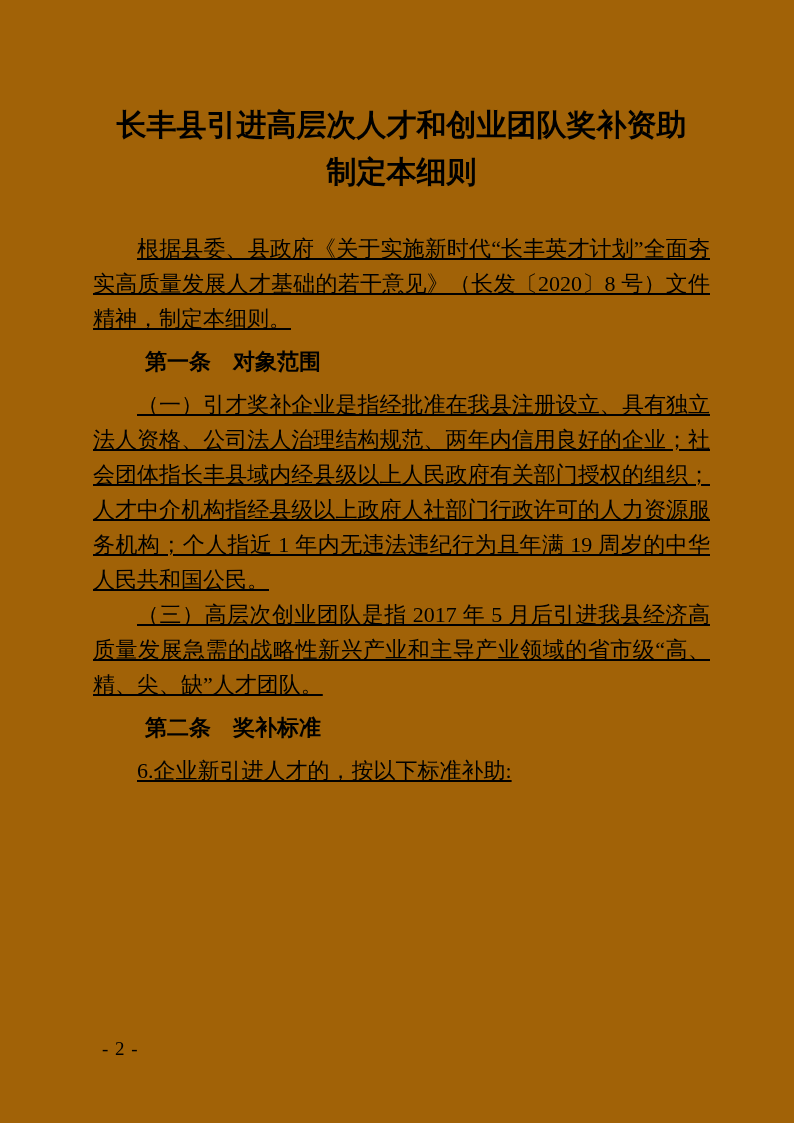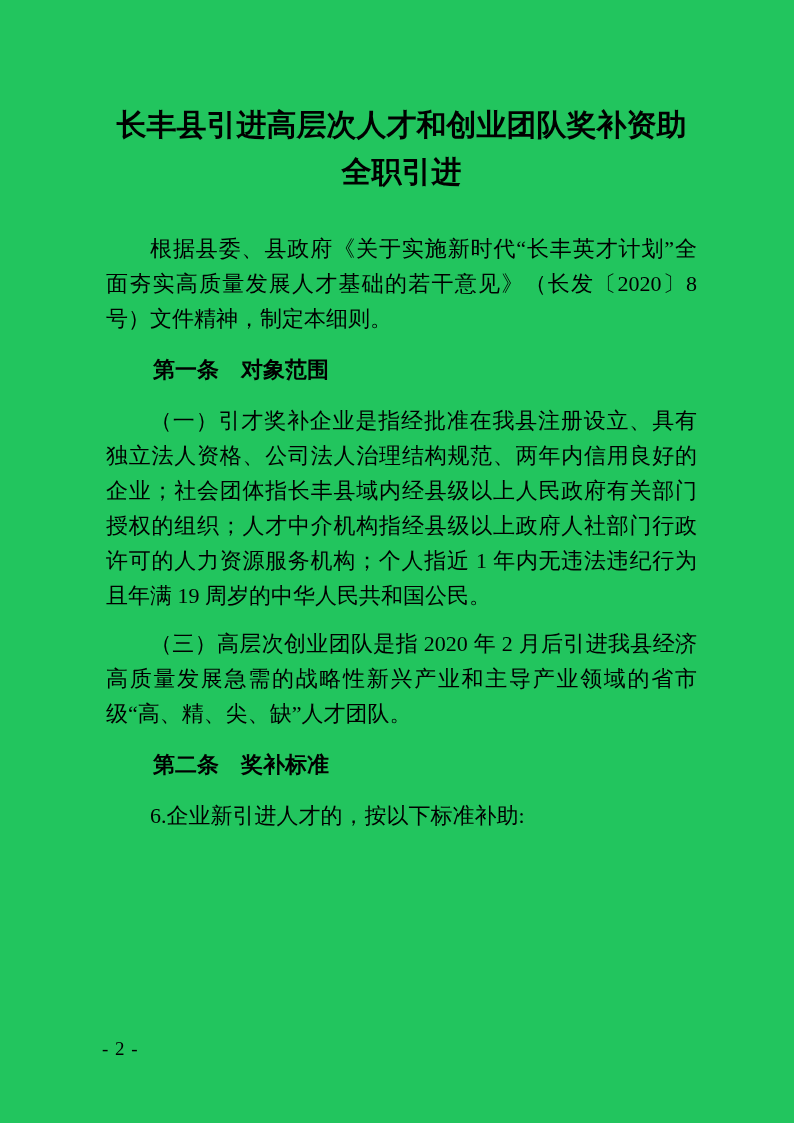--- a/index.html
+++ b/index.html
@@ -4,21 +4,21 @@
 <style>
   html, body {
     margin: 0;
     padding: 0;
     background: #ffffff;
   }
   .page {
     position: relative;
     width: 794px;
     height: 1123px;
-    background: #22c55e;
+    background: #a16207;
     box-sizing: border-box;
     padding: 0 84px 0 93px;
     overflow: hidden;
     color: #000000;
     font-family: "Liberation Serif", "DejaVu Serif", serif;
   }
   .doc-title {
     margin-top: 101px;
     text-align: center;
     font-size: 30px;
@@ -26,52 +26,53 @@
     font-weight: bold;
     font-family: "DejaVu Serif", "Liberation Serif", serif;
   }
   .body-text {
     margin-top: 36px;
     font-size: 22px;
     line-height: 35px;
     text-align: justify;
   }
   .para {
-    margin: 13px;
+    margin: 0;
     text-indent: 2em;
+    text-decoration: underline;
   }
   .heading {
-    margin: 16px;
+    margin: 8px;
     text-indent: 2em;
     font-weight: bold;
     font-family: "DejaVu Sans", "Liberation Sans", sans-serif;
   }
   .page-number {
     position: absolute;
     left: 102px;
     top: 1038px;
     font-size: 19px;
     letter-spacing: 1px;
     font-family: "Liberation Serif", "DejaVu Serif", serif;
   }
 </style>
 </head>
 <body>
 
 <div class="page">
 
   <div class="doc-title">
     <div>长丰县引进高层次人才和创业团队奖补资助</div>
-    <div>全职引进</div>
+    <div>制定本细则</div>
   </div>
 
   <div class="body-text">
     <p class="para">根据县委、县政府《关于实施新时代“长丰英才计划”全面夯实高质量发展人才基础的若干意见》（长发〔2020〕8 号）文件精神，制定本细则。</p>
     <p class="heading">第一条　对象范围</p>
     <p class="para">（一）引才奖补企业是指经批准在我县注册设立、具有独立法人资格、公司法人治理结构规范、两年内信用良好的企业；社会团体指长丰县域内经县级以上人民政府有关部门授权的组织；人才中介机构指经县级以上政府人社部门行政许可的人力资源服务机构；个人指近 1 年内无违法违纪行为且年满 19 周岁的中华人民共和国公民。</p>
-    <p class="para">（三）高层次创业团队是指 2020 年 2 月后引进我县经济高质量发展急需的战略性新兴产业和主导产业领域的省市级“高、精、尖、缺”人才团队。</p>
+    <p class="para">（三）高层次创业团队是指 2017 年 5 月后引进我县经济高质量发展急需的战略性新兴产业和主导产业领域的省市级“高、精、尖、缺”人才团队。</p>
     <p class="heading">第二条　奖补标准</p>
     <p class="para">6.企业新引进人才的，按以下标准补助:</p>
   </div>
 
   <div class="page-number">- 2 -</div>
 
 </div>
 
 </body></html>

